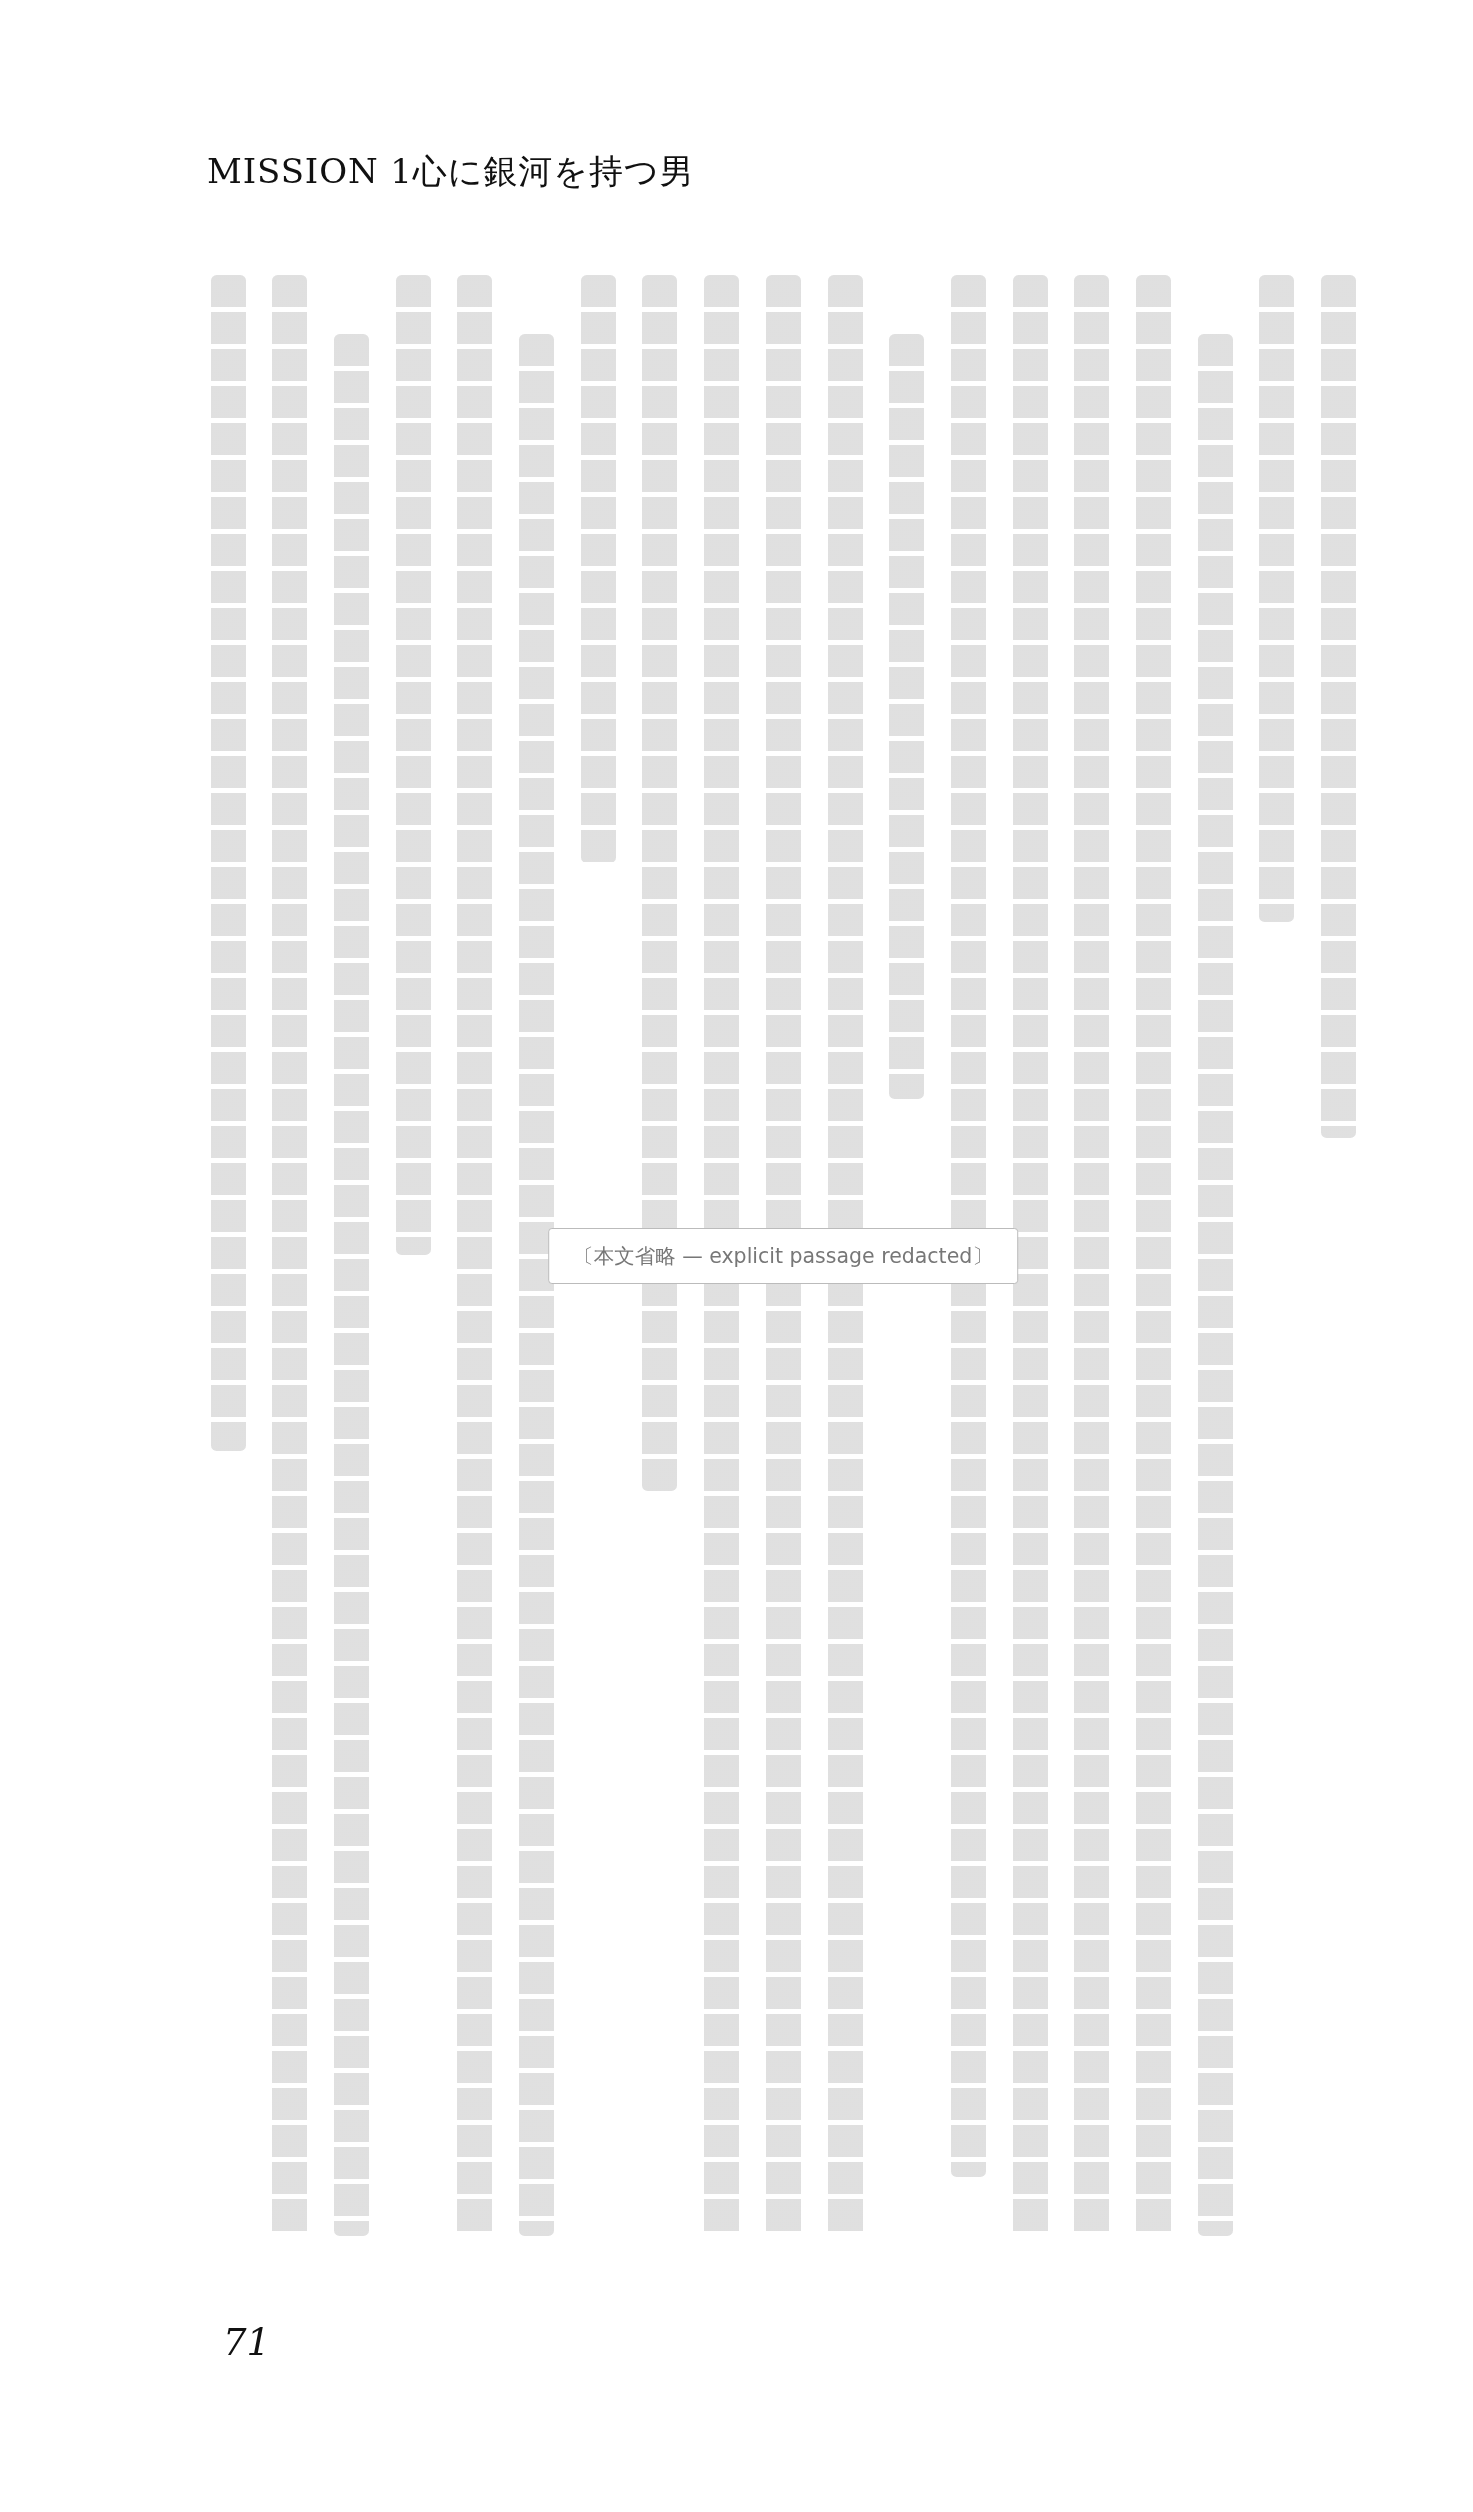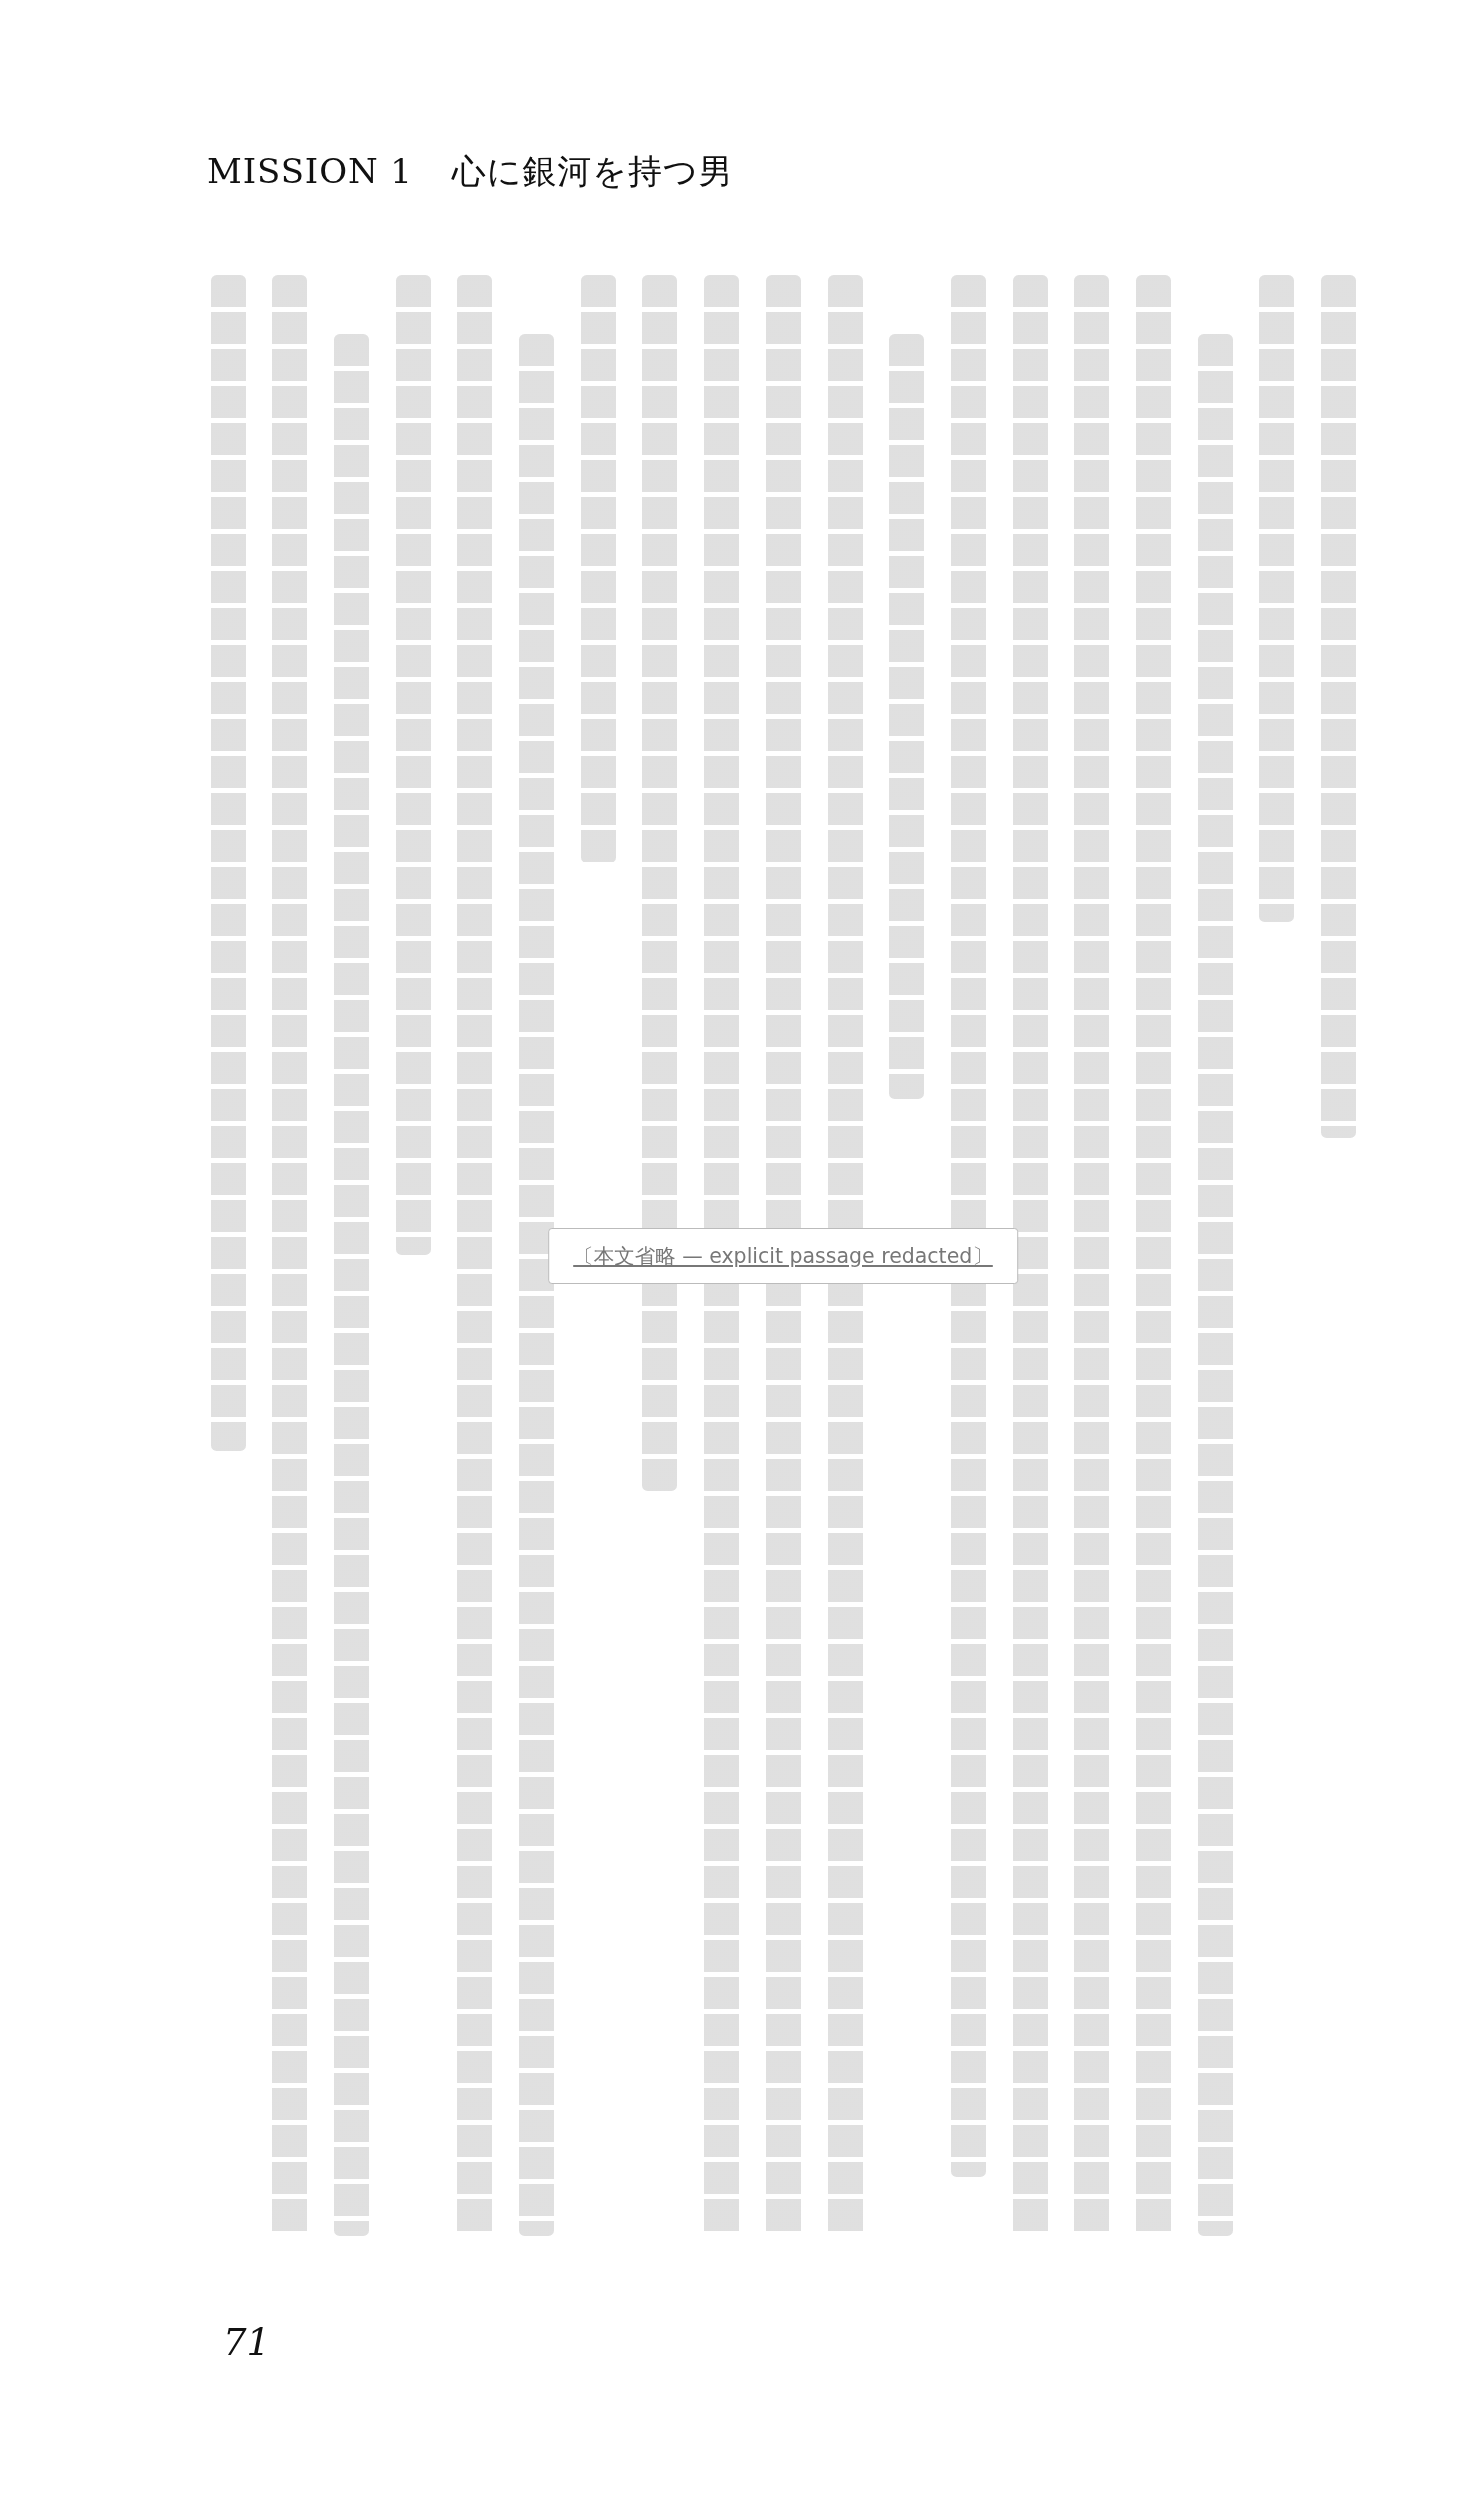--- a/index.html
+++ b/index.html
@@ -18,21 +18,20 @@
   .chapter-header {
     position: absolute;
     left: 207px;
     top: 149px;
     font-size: 34px;
     color: #111111;
     letter-spacing: 0.9px;
     white-space: nowrap;
   }
   .chapter-header .mission-label {
-    margin-right: 39px;
   }
   .body-block {
     position: absolute;
     left: 210px;
     top: 275px;
     width: 1146px;
     height: 1961px;
   }
   
   .redacted-col {
@@ -54,21 +53,20 @@
     top: 50%;
     transform: translate(-50%, -50%);
     background: #ffffff;
     border: 0.9px solid #bbbbbb;
     color: #777777;
     font-family: "DejaVu Sans", "Liberation Sans", sans-serif;
     font-size: 20.5px;
     padding: 13px 24px;
     border-radius: 3.7px;
     white-space: nowrap;
-    text-decoration: underline;
   }
   .page-number {
     position: absolute;
     left: 203px;
     top: 2321px;
     font-size: 37px;
     font-style: italic;
     color: #111111;
     margin-left: 20px;
   }

